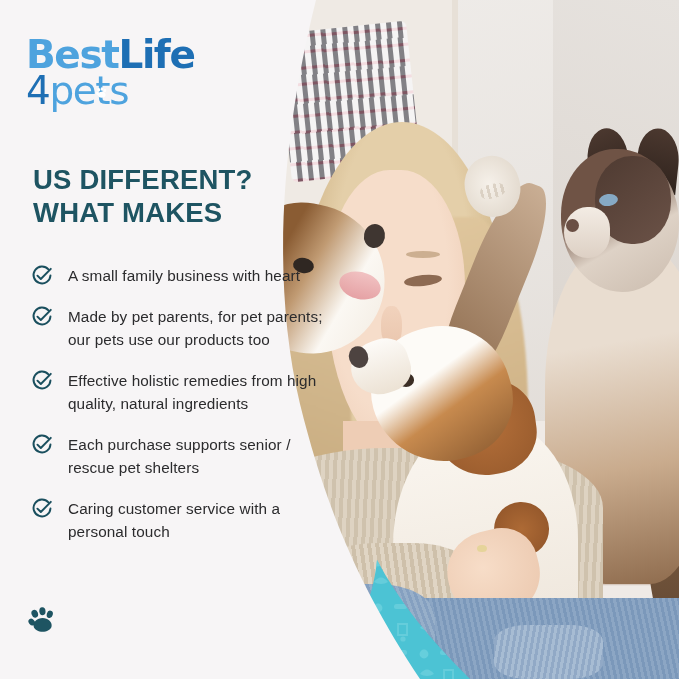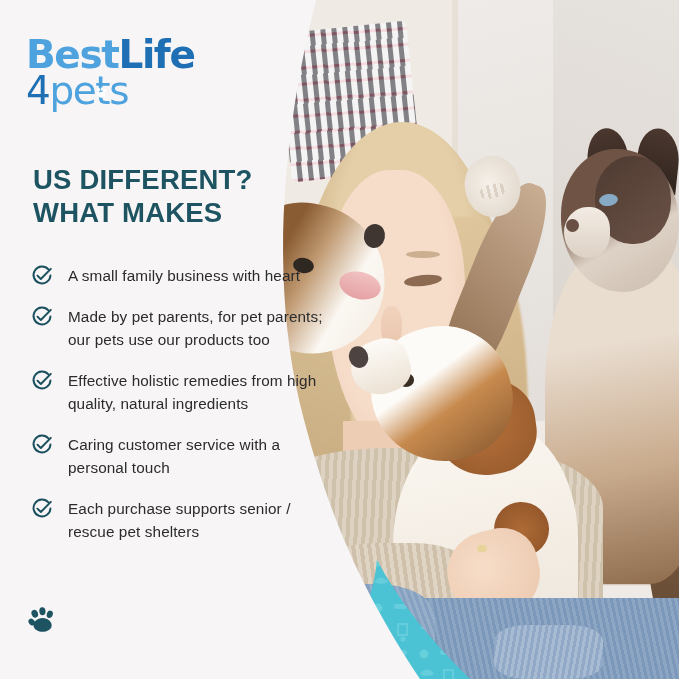--- a/index.html
+++ b/index.html
@@ -315,29 +315,29 @@
           <path d="M7.6 12.6 L11.6 16.6 L23.4 4.6" fill="none" stroke="#1a4f5e" stroke-width="2.3" stroke-linecap="round" stroke-linejoin="round"></path>
         </svg>
         <div class="tx">Effective holistic remedies from high quality, natural ingredients</div>
       </div>
 
       <div class="item">
         <svg class="ic" viewBox="0 0 26 26">
           <path d="M20.6 5.2 A10 10 0 1 0 23 12.4" fill="none" stroke="#1a4f5e" stroke-width="2.3" stroke-linecap="round"></path>
           <path d="M7.6 12.6 L11.6 16.6 L23.4 4.6" fill="none" stroke="#1a4f5e" stroke-width="2.3" stroke-linecap="round" stroke-linejoin="round"></path>
         </svg>
+        <div class="tx">Each purchase supports senior / rescue pet shelters</div>
+      </div>
+
+      <div class="item">
+        <svg class="ic" viewBox="0 0 26 26">
+          <path d="M20.6 5.2 A10 10 0 1 0 23 12.4" fill="none" stroke="#1a4f5e" stroke-width="2.3" stroke-linecap="round"></path>
+          <path d="M7.6 12.6 L11.6 16.6 L23.4 4.6" fill="none" stroke="#1a4f5e" stroke-width="2.3" stroke-linecap="round" stroke-linejoin="round"></path>
+        </svg>
         <div class="tx">Caring customer service with a personal touch</div>
-      </div>
-
-      <div class="item">
-        <svg class="ic" viewBox="0 0 26 26">
-          <path d="M20.6 5.2 A10 10 0 1 0 23 12.4" fill="none" stroke="#1a4f5e" stroke-width="2.3" stroke-linecap="round"></path>
-          <path d="M7.6 12.6 L11.6 16.6 L23.4 4.6" fill="none" stroke="#1a4f5e" stroke-width="2.3" stroke-linecap="round" stroke-linejoin="round"></path>
-        </svg>
-        <div class="tx">Each purchase supports senior / rescue pet shelters</div>
       </div>
 
     </div>
 
     <svg class="footpaw" viewBox="0 0 34 34">
       <ellipse cx="8.5" cy="10" rx="3.3" ry="4.2" fill="#1e5462" transform="rotate(-20 8.5 10)"></ellipse>
       <ellipse cx="16.4" cy="7.4" rx="3.2" ry="4.1" fill="#1e5462" transform="rotate(-5 16.4 7.4)"></ellipse>
       <ellipse cx="24" cy="10.6" rx="3.1" ry="3.9" fill="#1e5462" transform="rotate(16 24 10.6)"></ellipse>
       <ellipse cx="5.4" cy="18.6" rx="3" ry="3.8" fill="#1e5462" transform="rotate(-40 5.4 18.6)"></ellipse>
       <path d="M16.6 14.4 c5.6 0 9.8 4.1 9.3 8.2 c-.5 4.1 -5.2 5.9 -9.3 5.9 c-4.1 0 -8.8 -1.8 -9.3 -5.9 c-.5 -4.1 3.7 -8.2 9.3 -8.2 Z" fill="#1e5462"></path>

